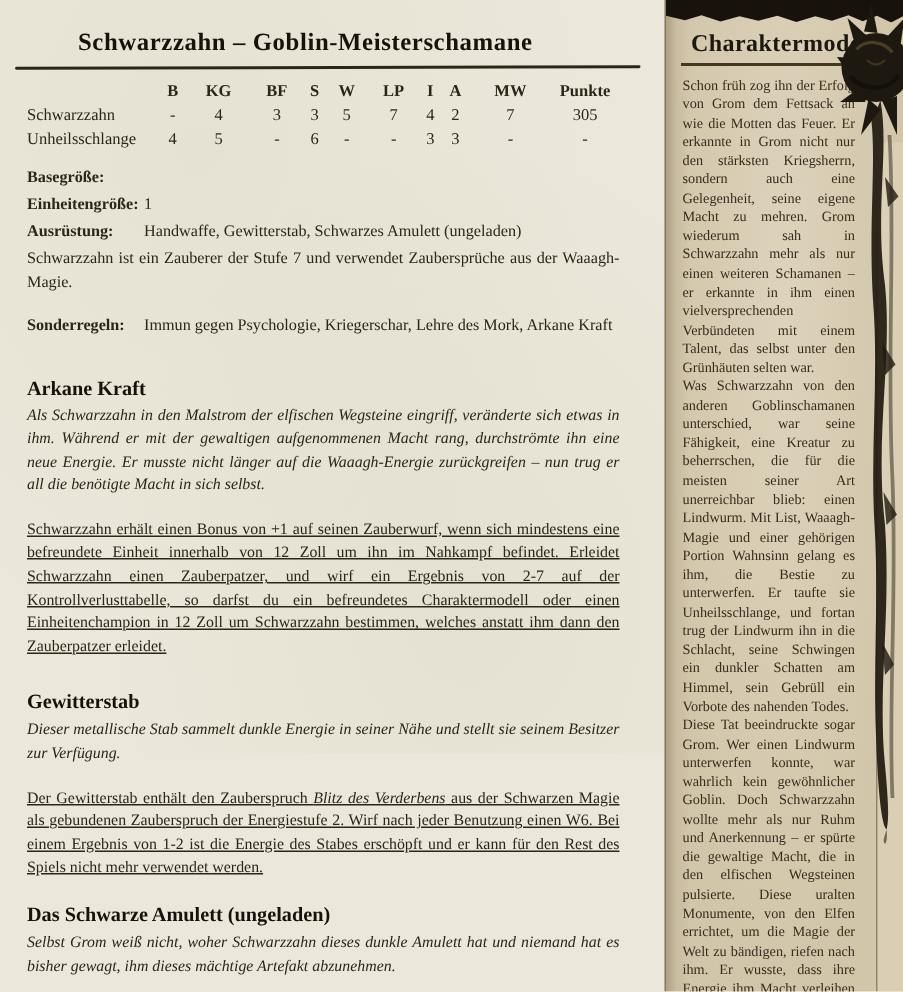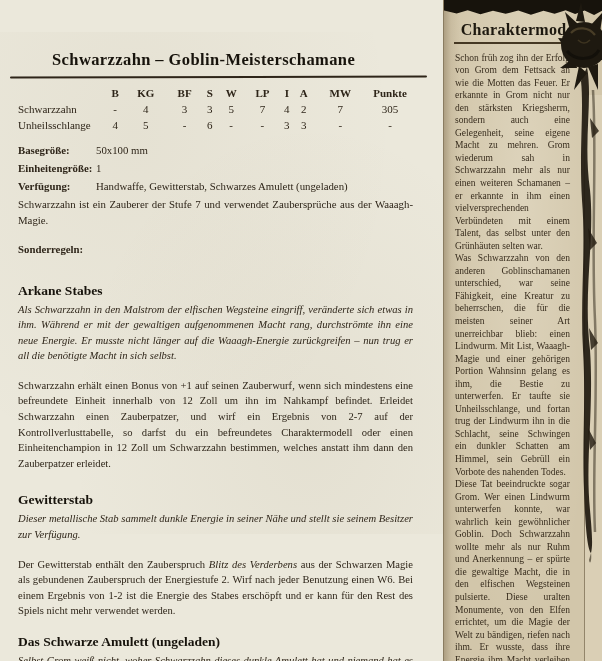--- a/index.html
+++ b/index.html
@@ -14,21 +14,20 @@
     position:relative;
   }
   
   .main{
     position:absolute; left:0; top:0; width:443px; height:502px;
     background:
       radial-gradient(ellipse at 30% 20%, rgba(120,100,60,0.05), transparent 60%),
       radial-gradient(ellipse at 70% 80%, rgba(120,100,60,0.06), transparent 55%),
       var(--page_bg);
     padding:0 30px 0 18px;
-    margin-top:32px;
   }
   .doc-title{
     font-size:16.5px; font-weight:bold; letter-spacing:0.4px;
     margin:18px 0 6px 34px; color:var(--dark);
   }
   .title-rule{
     height:2px; background:var(--ink); margin:0 -14px 7px -8px;
     border-radius:2px; transform:rotate(-0.15deg);
   }
   
@@ -46,21 +45,21 @@
   .spec-label{width:78px; flex:0 0 78px; font-weight:bold; font-size:10.8px; line-height:15.5px;}
   .spec-value{flex:1; font-size:10.8px; line-height:15.5px; text-align:justify;}
   .spec-row.gap-above{margin-top:14px;align-items:center;}
   
   .section h2{font-size:13.5px; font-weight:bold; color:var(--dark); margin:0 0 3px;}
   .sec-arkane{margin-top:25px;}
   .sec-gewitter{margin-top:21px;}
   .sec-amulett{margin-top:15px;}
   .main p{font-size:10.6px; line-height:15.6px; text-align:justify;}
   p.flavor{font-style:italic;}
-  p.body-p{margin-top:14px;}
+  p.body-p{margin-top:14px;text-decoration:underline;}
   .inline-italic{font-style:italic;}
   
   .sidebar{
     position:absolute; left:443px; top:0; width:159px; height:661px;
     background:
       linear-gradient(90deg, rgba(90,70,40,0.30) 0, rgba(90,70,40,0.08) 7px, rgba(0,0,0,0) 16px),
       radial-gradient(ellipse at 50% 30%, rgba(255,252,240,0.25), transparent 70%),
       var(--sidebar_bg);
     border-left:1px solid #8a7c61;
   }
@@ -137,40 +136,40 @@
         <td>3</td>
         <td>-</td>
         <td class="pts-col">-</td>
       </tr>
     </tbody>
   </table>
 
   <div class="specs">
     <div class="spec-row">
       <div class="spec-label">Basegröße:</div>
-      <div class="spec-value">50x100 mm</div>
     </div>
     <div class="spec-row">
       <div class="spec-label">Einheitengröße:</div>
       <div class="spec-value">1</div>
     </div>
     <div class="spec-row">
-      <div class="spec-label">Verfügung:</div>
+      <div class="spec-label">Ausrüstung:</div>
       <div class="spec-value">Handwaffe, Gewitterstab, Schwarzes Amulett (ungeladen)</div>
     </div>
     <div class="spec-row">
       <div class="spec-value">Schwarzzahn ist ein Zauberer der Stufe 7 und verwendet Zaubersprüche aus der Waaagh-Magie.</div>
     </div>
     <div class="spec-row gap-above">
       <div class="spec-label">Sonderregeln:</div>
+      <div class="spec-value">Immun gegen Psychologie, Kriegerschar, Lehre des Mork, Arkane Kraft</div>
     </div>
   </div>
 
   <div class="section sec-arkane">
-    <h2>Arkane Stabes</h2>
+    <h2>Arkane Kraft</h2>
     <p class="flavor">Als Schwarzzahn in den Malstrom der elfischen Wegsteine eingriff, veränderte sich etwas in ihm. Während er mit der gewaltigen aufgenommenen Macht rang, durchströmte ihn eine neue Energie. Er musste nicht länger auf die Waaagh-Energie zurückgreifen – nun trug er all die benötigte Macht in sich selbst.</p>
     <p class="body-p">Schwarzzahn erhält einen Bonus von +1 auf seinen Zauberwurf, wenn sich mindestens eine befreundete Einheit innerhalb von 12 Zoll um ihn im Nahkampf befindet. Erleidet Schwarzzahn einen Zauberpatzer, und wirf ein Ergebnis von 2-7 auf der Kontrollverlusttabelle, so darfst du ein befreundetes Charaktermodell oder einen Einheitenchampion in 12 Zoll um Schwarzzahn bestimmen, welches anstatt ihm dann den Zauberpatzer erleidet.</p>
   </div>
 
   <div class="section sec-gewitter">
     <h2>Gewitterstab</h2>
     <p class="flavor">Dieser metallische Stab sammelt dunkle Energie in seiner Nähe und stellt sie seinem Besitzer zur Verfügung.</p>
     <p class="body-p"><span>Der Gewitterstab enthält den Zauberspruch </span><span class="inline-italic">Blitz des Verderbens</span><span> aus der Schwarzen Magie als gebundenen Zauberspruch der Energiestufe 2. Wirf nach jeder Benutzung einen W6. Bei einem Ergebnis von 1-2 ist die Energie des Stabes erschöpft und er kann für den Rest des Spiels nicht mehr verwendet werden.</span></p>
   </div>
 

